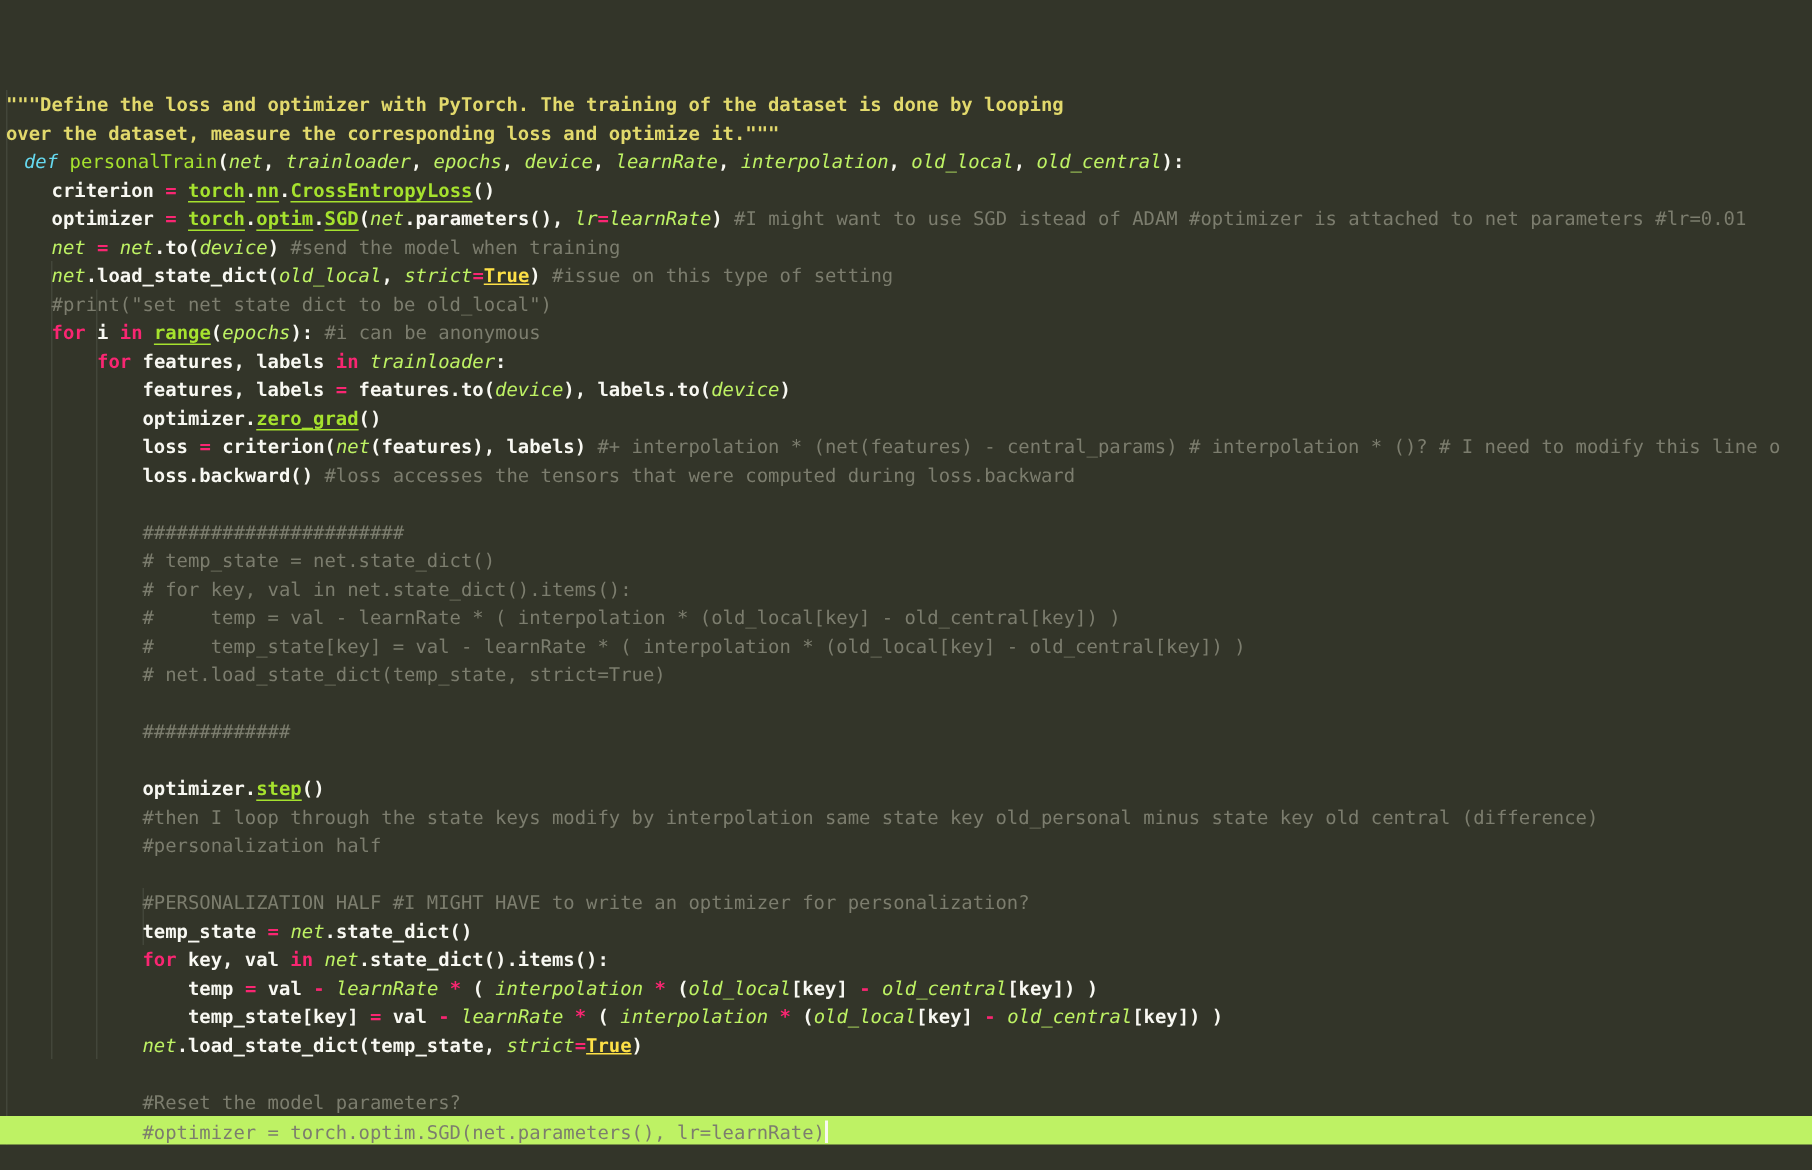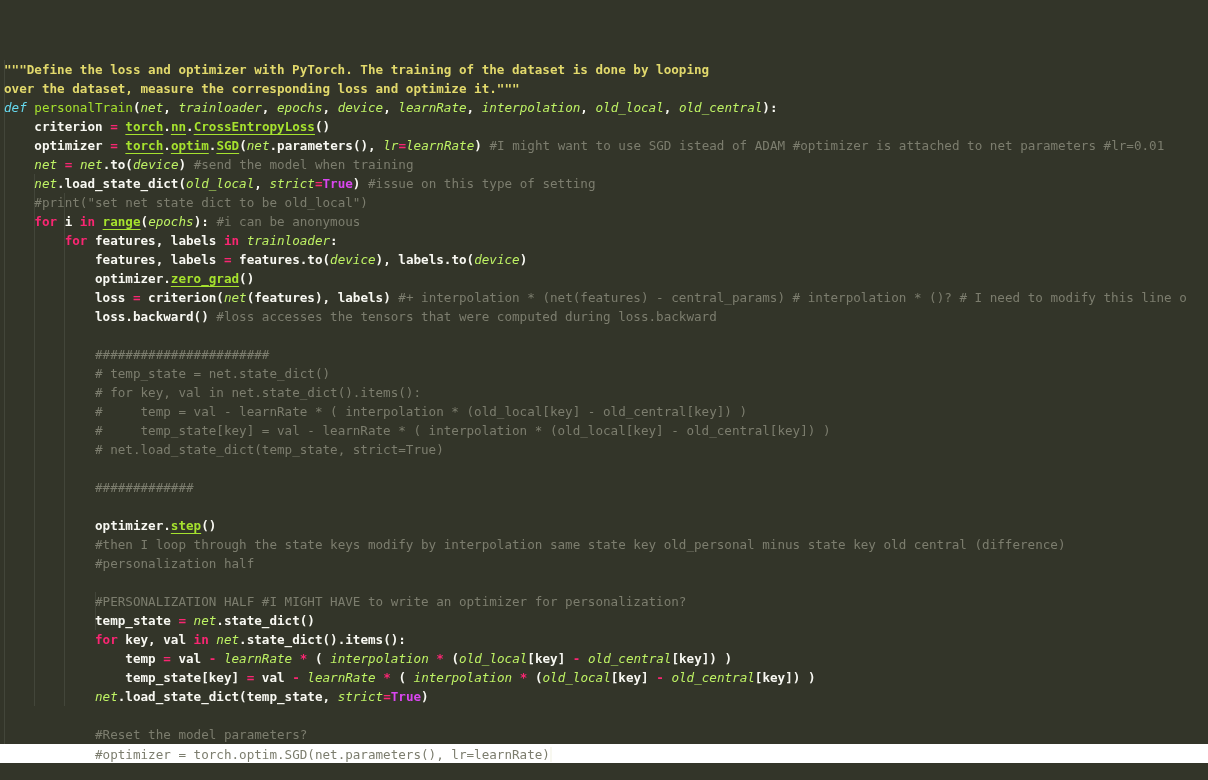--- a/index.html
+++ b/index.html
@@ -7,30 +7,30 @@
   .editor{
     position:relative;width:1208px;height:780px;box-sizing:border-box;
     background:#333529;overflow:hidden;
     font-family:"DejaVu Sans Mono","Liberation Mono",monospace;
     font-size:12.6px;line-height:19px;white-space:pre;
   }
   .guides{position:absolute;top:0;left:0;width:100%;height:100%;z-index:0;}
   .guide{position:absolute;width:1px;background:#43463a;}
   .lines{position:relative;z-index:1;padding:2.5px 0 0 4px;}
   .line{height:19px;}
-  .line.hl{background:#ffffff;margin-left:-4px;padding-left:4px;}
+  .line.hl{background:#bef264;margin-left:-4px;padding-left:4px;}
   .tk-w{color:#f8f8f2;font-weight:bold;}
   .tk-k{color:#f92672;font-weight:bold;}
   .tk-c{color:#7c7d6e;margin-top:33px;}
   .tk-s{color:#e2d96c;font-weight:bold;}
-  .tk-d{color:#66d9ef;font-style:italic;}
+  .tk-d{color:#66d9ef;font-style:italic;margin-left:12px;}
   .tk-f{color:#a6e22e;font-weight:normal;}
   .tk-g{color:#a6e22e;font-weight:bold;text-decoration:underline;text-decoration-thickness:1px;text-underline-offset:3px;}
   .tk-p{color:#bef264;font-style:italic;}
-  .tk-t{color:#d946ef;font-weight:bold;}
+  .tk-t{color:#fde047;font-weight:bold;text-decoration:underline;}
   .cursor{display:inline-block;width:2px;height:15px;background:#f8f8f0;transform:translateY(3px);}
 </style>
 </head>
 <body>
 
 <div class="editor">
   <div class="guides"><div class="guide" style="left: 3.5px; top: 59.5px; height: 703px;"></div><div class="guide" style="left: 33.84px; top: 173.5px; height: 532px;"></div><div class="guide" style="left: 64.18px; top: 192.5px; height: 513px;"></div><div class="guide" style="left: 94.52px; top: 591.5px; height: 38px;"></div></div>
   <div class="lines"><div class="line"><span class="tk-s">"""Define the loss and optimizer with PyTorch. The training of the dataset is done by looping</span></div><div class="line"><span class="tk-s">over the dataset, measure the corresponding loss and optimize it."""</span></div><div class="line"><span class="tk-d">def </span><span class="tk-f">personalTrain</span><span class="tk-w">(</span><span class="tk-p">net</span><span class="tk-w">, </span><span class="tk-p">trainloader</span><span class="tk-w">, </span><span class="tk-p">epochs</span><span class="tk-w">, </span><span class="tk-p">device</span><span class="tk-w">, </span><span class="tk-p">learnRate</span><span class="tk-w">, </span><span class="tk-p">interpolation</span><span class="tk-w">, </span><span class="tk-p">old_local</span><span class="tk-w">, </span><span class="tk-p">old_central</span><span class="tk-w">):</span></div><div class="line">    <span class="tk-w">criterion </span><span class="tk-k">=</span><span class="tk-w"> </span><span class="tk-g">torch</span><span class="tk-w">.</span><span class="tk-g">nn</span><span class="tk-w">.</span><span class="tk-g">CrossEntropyLoss</span><span class="tk-w">()</span></div><div class="line">    <span class="tk-w">optimizer </span><span class="tk-k">=</span><span class="tk-w"> </span><span class="tk-g">torch</span><span class="tk-w">.</span><span class="tk-g">optim</span><span class="tk-w">.</span><span class="tk-g">SGD</span><span class="tk-w">(</span><span class="tk-p">net</span><span class="tk-w">.parameters(), </span><span class="tk-p">lr</span><span class="tk-k">=</span><span class="tk-p">learnRate</span><span class="tk-w">) </span><span class="tk-c">#I might want to use SGD istead of ADAM #optimizer is attached to net parameters #lr=0.01</span></div><div class="line">    <span class="tk-p">net</span><span class="tk-w"> </span><span class="tk-k">=</span><span class="tk-w"> </span><span class="tk-p">net</span><span class="tk-w">.to(</span><span class="tk-p">device</span><span class="tk-w">) </span><span class="tk-c">#send the model when training</span></div><div class="line">    <span class="tk-p">net</span><span class="tk-w">.load_state_dict(</span><span class="tk-p">old_local</span><span class="tk-w">, </span><span class="tk-p">strict</span><span class="tk-k">=</span><span class="tk-t">True</span><span class="tk-w">) </span><span class="tk-c">#issue on this type of setting</span></div><div class="line">    <span class="tk-c">#print("set net state dict to be old_local")</span></div><div class="line">    <span class="tk-k">for</span><span class="tk-w"> i </span><span class="tk-k">in</span><span class="tk-w"> </span><span class="tk-g">range</span><span class="tk-w">(</span><span class="tk-p">epochs</span><span class="tk-w">): </span><span class="tk-c">#i can be anonymous</span></div><div class="line">        <span class="tk-k">for</span><span class="tk-w"> features, labels </span><span class="tk-k">in</span><span class="tk-w"> </span><span class="tk-p">trainloader</span><span class="tk-w">:</span></div><div class="line">            <span class="tk-w">features, labels </span><span class="tk-k">=</span><span class="tk-w"> features.to(</span><span class="tk-p">device</span><span class="tk-w">), labels.to(</span><span class="tk-p">device</span><span class="tk-w">)</span></div><div class="line">            <span class="tk-w">optimizer.</span><span class="tk-g">zero_grad</span><span class="tk-w">()</span></div><div class="line">            <span class="tk-w">loss </span><span class="tk-k">=</span><span class="tk-w"> criterion(</span><span class="tk-p">net</span><span class="tk-w">(features), labels) </span><span class="tk-c">#+ interpolation * (net(features) - central_params) # interpolation * ()? # I need to modify this line o</span></div><div class="line">            <span class="tk-w">loss.backward() </span><span class="tk-c">#loss accesses the tensors that were computed during loss.backward</span></div><div class="line"></div><div class="line">            <span class="tk-c">#######################</span></div><div class="line">            <span class="tk-c"># temp_state = net.state_dict()</span></div><div class="line">            <span class="tk-c"># for key, val in net.state_dict().items():</span></div><div class="line">            <span class="tk-c">#     temp = val - learnRate * ( interpolation * (old_local[key] - old_central[key]) )</span></div><div class="line">            <span class="tk-c">#     temp_state[key] = val - learnRate * ( interpolation * (old_local[key] - old_central[key]) )</span></div><div class="line">            <span class="tk-c"># net.load_state_dict(temp_state, strict=True)</span></div><div class="line"></div><div class="line">            <span class="tk-c">#############</span></div><div class="line"></div><div class="line">            <span class="tk-w">optimizer.</span><span class="tk-g">step</span><span class="tk-w">()</span></div><div class="line">            <span class="tk-c">#then I loop through the state keys modify by interpolation same state key old_personal minus state key old central (difference)</span></div><div class="line">            <span class="tk-c">#personalization half</span></div><div class="line"></div><div class="line">            <span class="tk-c">#PERSONALIZATION HALF #I MIGHT HAVE to write an optimizer for personalization?</span></div><div class="line">            <span class="tk-w">temp_state </span><span class="tk-k">=</span><span class="tk-w"> </span><span class="tk-p">net</span><span class="tk-w">.state_dict()</span></div><div class="line">            <span class="tk-k">for</span><span class="tk-w"> key, val </span><span class="tk-k">in</span><span class="tk-w"> </span><span class="tk-p">net</span><span class="tk-w">.state_dict().items():</span></div><div class="line">                <span class="tk-w">temp </span><span class="tk-k">=</span><span class="tk-w"> val </span><span class="tk-k">-</span><span class="tk-w"> </span><span class="tk-p">learnRate</span><span class="tk-w"> </span><span class="tk-k">*</span><span class="tk-w"> ( </span><span class="tk-p">interpolation</span><span class="tk-w"> </span><span class="tk-k">*</span><span class="tk-w"> (</span><span class="tk-p">old_local</span><span class="tk-w">[key] </span><span class="tk-k">-</span><span class="tk-w"> </span><span class="tk-p">old_central</span><span class="tk-w">[key]) )</span></div><div class="line">                <span class="tk-w">temp_state[key] </span><span class="tk-k">=</span><span class="tk-w"> val </span><span class="tk-k">-</span><span class="tk-w"> </span><span class="tk-p">learnRate</span><span class="tk-w"> </span><span class="tk-k">*</span><span class="tk-w"> ( </span><span class="tk-p">interpolation</span><span class="tk-w"> </span><span class="tk-k">*</span><span class="tk-w"> (</span><span class="tk-p">old_local</span><span class="tk-w">[key] </span><span class="tk-k">-</span><span class="tk-w"> </span><span class="tk-p">old_central</span><span class="tk-w">[key]) )</span></div><div class="line">            <span class="tk-p">net</span><span class="tk-w">.load_state_dict(temp_state, </span><span class="tk-p">strict</span><span class="tk-k">=</span><span class="tk-t">True</span><span class="tk-w">)</span></div><div class="line"></div><div class="line">            <span class="tk-c">#Reset the model parameters?</span></div><div class="line hl">            <span class="tk-c">#optimizer = torch.optim.SGD(net.parameters(), lr=learnRate)</span><span class="cursor"></span></div><div class="line"></div></div>
 </div>
 

